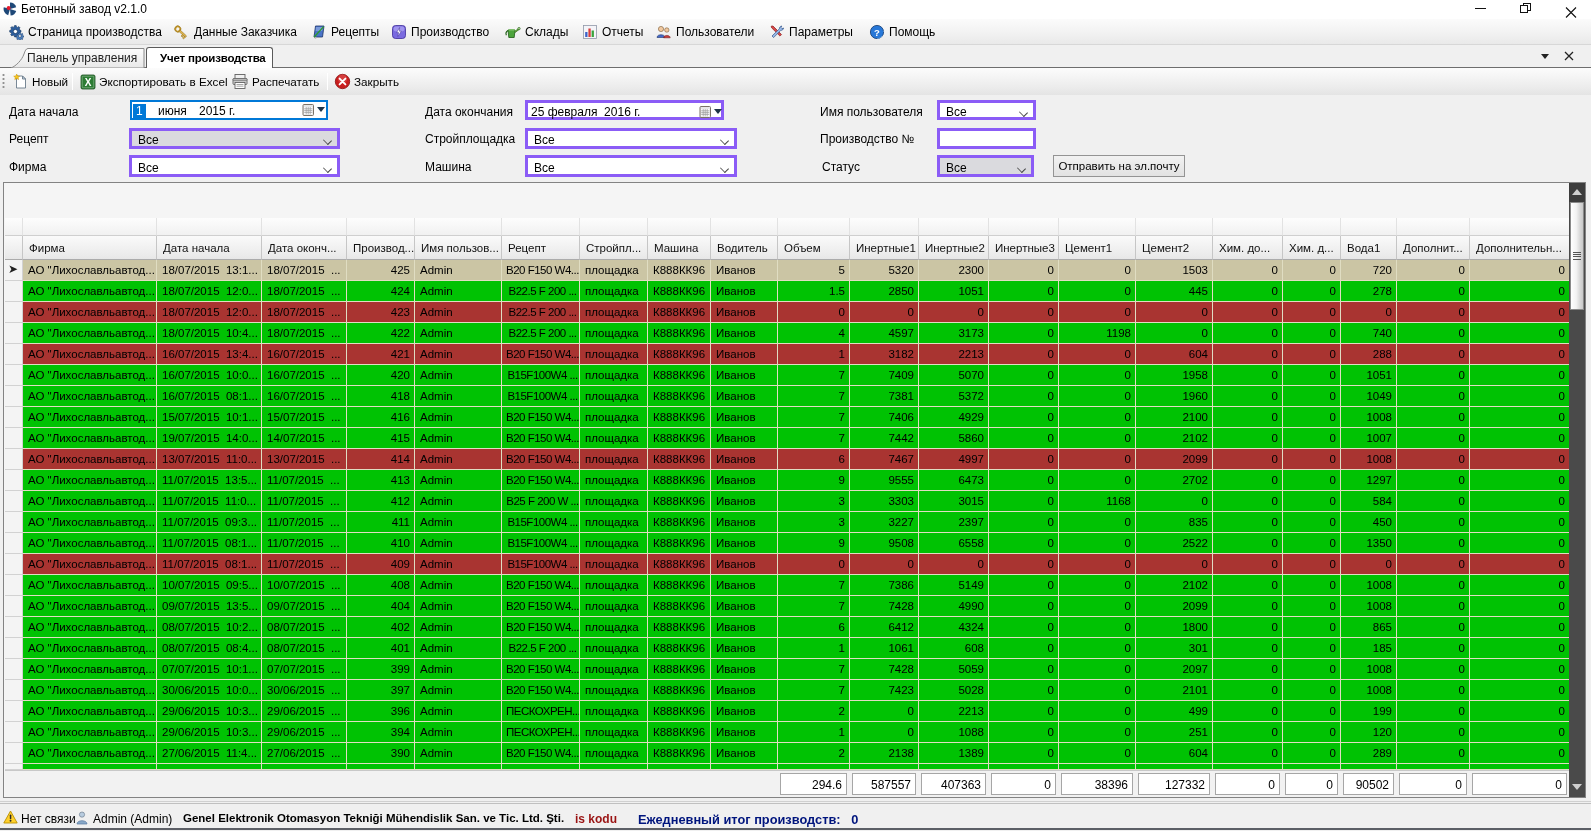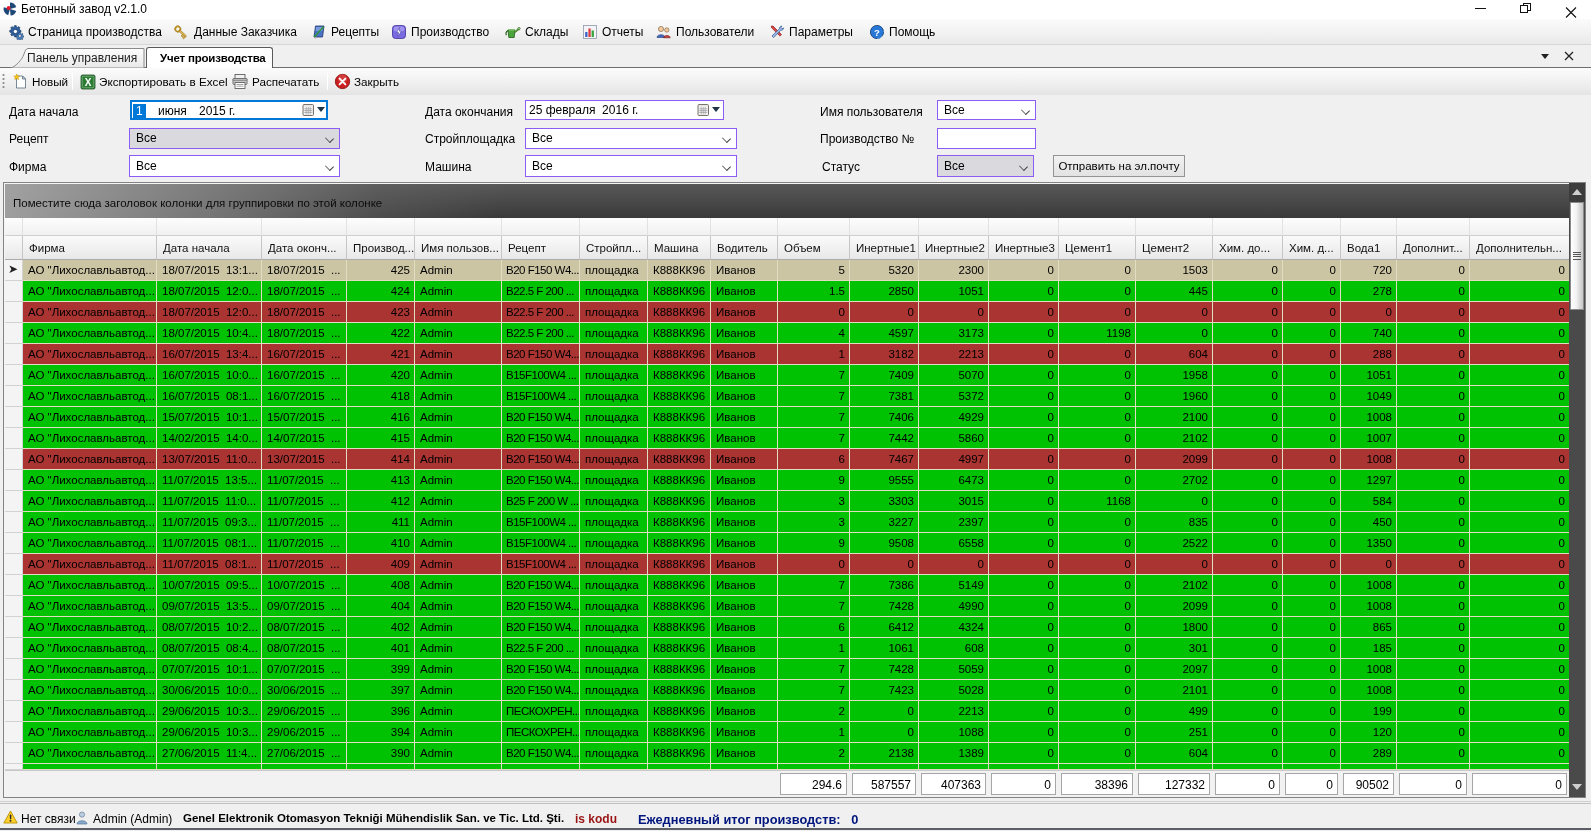--- a/index.html
+++ b/index.html
@@ -33,21 +33,21 @@
 #toolbar .grip { position:absolute; left:2px; top:5px; width:3px; height:17px;
   background-image:radial-gradient(circle, #909090 1px, transparent 1.2px); background-size:3px 4px; }
 .tbi { position:absolute; top:4px; height:19px; display:flex; align-items:center; }
 .tbi svg { margin-right:3px; }
 .tbi span { font-size:11.7px; }
 .tbsep { position:absolute; top:5px; width:1px; height:17px; background:#b8b8b8; border-right:1px solid #fff; }
 
 
 #filters { left:0; top:95px; width:1591px; height:87px; background:#f0f0f0; }
 .flbl { position:absolute; font-size:12px; }
-.fld { position:absolute; background:#fff; border:1px solid #8b5cf6; font-size:12px; }
+.fld { position:absolute; background:#fff; border:3px solid #8b5cf6; font-size:12px; }
 .combo .txt { position:absolute; left:6px; top:2px; }
 .combo .chv { position:absolute; right:6px; top:6px; width:7px; height:7px; border-right:1.4px solid #444; border-bottom:1.4px solid #444; transform:rotate(45deg) scale(1,0.82); transform-origin:center; }
 .combo.gray { background:#dadade; }
 .dp { background:#fff; }
 .dp .seg { position:absolute; top:2px; white-space:pre; }
 .dp .cal { position:absolute; }
 .dp .dar { position:absolute; width:0; height:0; border-left:4.5px solid transparent; border-right:4.5px solid transparent; border-top:5.5px solid #1e3448; }
 
 #sendbtn { position:absolute; left:1053px; top:60px; width:132px; height:22px; background:linear-gradient(#f2f2f2,#e2e2e2); border:1px solid #949494; font-size:11.5px; text-align:center; line-height:20px; }
 
@@ -58,21 +58,21 @@
 #gband span { position:absolute; left:8px; top:13px; font-size:11.5px; color:#0a0a0a; }
 .brow { position:absolute; left:1px; top:35px; height:18px; display:flex; background:linear-gradient(#fdfdfd,#f0f0f0); }
 .brow .c { border-right:1px solid #e2e2e2; border-bottom:1px solid #cfcfcf; }
 .hrow { position:absolute; left:1px; top:53px; height:24px; display:flex; background:linear-gradient(#fafafa,#ebebeb 80%,#e6e6e6); }
 .hrow .c { border-right:1px solid #c6c6c6; border-bottom:1px solid #ababab; font-size:11.5px; color:#111; padding:6px 0 0 6px; }
 .c { flex:none; overflow:hidden; white-space:pre; height:100%; }
 #rows { position:absolute; left:1px; top:77px; width:1565px; }
 .row { display:flex; height:21px; font-size:11.5px; }
 .row .c { border-right:1px solid #e0ddc2; border-bottom:1px solid #e0ddc2; padding:4px 0 0 5px; }
 .row .c.n { text-align:right; padding-right:4px; padding-left:0; }
-.row .c.rc { padding-left:4px; letter-spacing:-0.5px; }
+.row .c.rc { padding-left:4px; letter-spacing:-0.5px;text-align:center; }
 .row.g .c { background:#00c203; }
 .row.r .c { background:#a93431; }
 .row.sel .c { background:#cbc5a4; }
 .row .c.ind { background:#f4f4f4; border-right:1px solid #d2d2d2; border-bottom:1px solid #d2d2d2; padding:0; }
 .ra { display:block; margin:2px 0 0 3px; font-size:12px; color:#222; }
 .row.part { height:6px; overflow:hidden; }
 .frow { position:absolute; left:1px; top:587px; width:1565px; height:27px; background:#f2f2f2; border-top:1px solid #c8c8c8; }
 .fb { position:absolute; top:2px; height:22px; background:#fff; border:1px solid #a6a6a6; font-size:12px; text-align:right; padding:4px 4px 0 0; }
 
 
@@ -323,23 +323,20 @@
       <span class="chv" style="top:7px"></span>
     </div>
   <div class="fld combo gray" style="left:937px;top:60px;width:97px;height:22px">
       <span class="txt" style="top:3px">Все</span>
       <span class="chv" style="top:7px"></span>
     </div>
   <div id="sendbtn">Отправить на эл.почту</div>
 </div>
 
 <div class="abs" id="grid">
-  <div id="gband">
-      <span>Поместите сюда заголовок колонки для группировки по этой колонке</span>
-    </div>
   <div class="brow">
       <div class="c b ind" style="width:18px"></div>
       <div class="c b" style="width:134px"></div>
       <div class="c b" style="width:105px"></div>
       <div class="c b" style="width:85px"></div>
       <div class="c b" style="width:68px"></div>
       <div class="c b" style="width:87px"></div>
       <div class="c b" style="width:78px"></div>
       <div class="c b" style="width:68px"></div>
       <div class="c b" style="width:63px"></div>
@@ -560,21 +557,21 @@
         <div class="c n" style="width:77px">2100</div>
         <div class="c n" style="width:70px">0</div>
         <div class="c n" style="width:58px">0</div>
         <div class="c n" style="width:56px">1008</div>
         <div class="c n" style="width:73px">0</div>
         <div class="c n" style="width:100px">0</div>
       </div>
 <div class="row g">
         <div class="c ind" style="width:18px"></div>
         <div class="c" style="width:134px">АО "Лихославльавтод...</div>
-        <div class="c" style="width:105px">14/02/2015  14:0...</div>
+        <div class="c" style="width:105px">19/07/2015  14:0...</div>
         <div class="c" style="width:85px">14/07/2015  ...</div>
         <div class="c n" style="width:68px">415</div>
         <div class="c" style="width:87px">Admin</div>
         <div class="c rc" style="width:78px">B20 F150 W4...</div>
         <div class="c" style="width:68px">площадка</div>
         <div class="c" style="width:63px">К888КК96</div>
         <div class="c" style="width:67px">Иванов</div>
         <div class="c n" style="width:72px">7</div>
         <div class="c n" style="width:69px">7442</div>
         <div class="c n" style="width:70px">5860</div>

